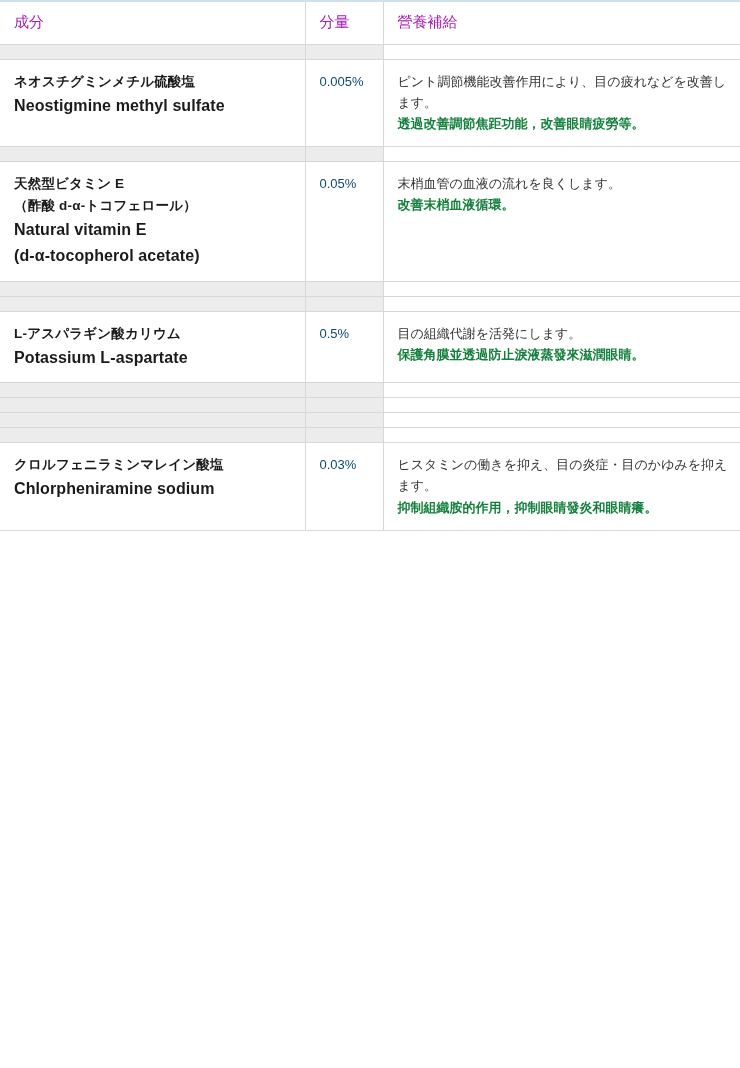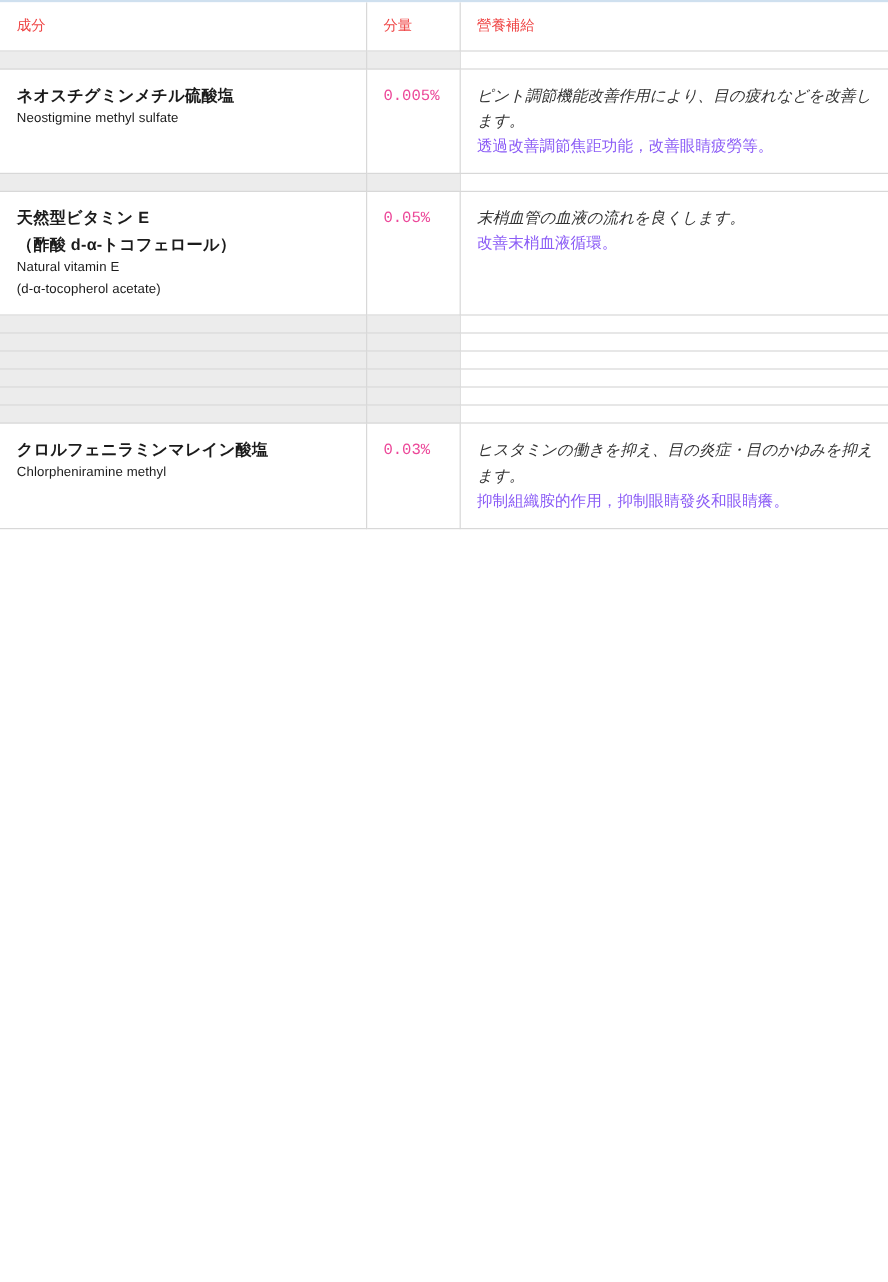--- a/index.html
+++ b/index.html
@@ -40,22 +40,22 @@
     text-align: left;
     font-weight: normal;
     border-right: 1px solid #d8d8d8;
     padding: 11px 10px 12px 14px;
   }
   table.ingredients th:last-child,
   table.ingredients td:last-child {
     border-right: none;
   }
   thead th {
-    font-size: 12px;
-    color: #ef4444;
+    font-size: 15px;
+    color: #a21caf;
     padding-top: 14px;
     padding-bottom: 22px;
     border-bottom: 1px solid #d8d8d8;
     background: #ffffff;
   }
   tr.spacer td {
     background: #ececec;
     height: 14px;
     padding: 0;
     border-right: 1px solid #d8d8d8;
@@ -75,43 +75,41 @@
   }
   td.name .line {
     display: block;
   }
   td.name .jp {
     font-weight: bold;
     font-size: 13.5px;
     letter-spacing: 0.2px;
   }
   td.name .en {
-    font-weight: normal;
-    font-size: 11px;
+    font-weight: bold;
+    font-size: 16px;
     letter-spacing: 0.1px;
   }
   td.amount {
     font-size: 12.5px;
-    color: #ec4899;
+    color: #0c4a6e;
     padding-left: 12px;
     white-space: nowrap;
-    font-family: Liberation Mono, monospace;
   }
   td.effect {
     color: #333333;
     font-size: 12.5px;
   }
   td.effect .jp-line {
     display: block;
-    font-style: italic;
   }
   td.effect .zh-line {
     display: block;
-    font-weight: normal;
-    color: #8b5cf6;
+    font-weight: bold;
+    color: #15803d;
   }
 </style>
 </head>
 <body>
 
 <div class="page">
   <div class="top-rule"></div>
 
   <table class="ingredients">
     <colgroup>
@@ -168,20 +166,31 @@
         <td></td>
         <td></td>
         <td></td>
       </tr>
 
       <tr class="spacer">
         <td></td>
         <td></td>
         <td></td>
       </tr>
+      <tr class="data">
+        <td class="name">
+          <span class="line jp">L-アスパラギン酸カリウム</span>
+          <span class="line en">Potassium L-aspartate</span>
+        </td>
+        <td class="amount">0.5%</td>
+        <td class="effect">
+          <span class="jp-line">目の組織代謝を活発にします。</span>
+          <span class="zh-line">保護角膜並透過防止淚液蒸發來滋潤眼睛。</span>
+        </td>
+      </tr>
 
       <tr class="spacer">
         <td></td>
         <td></td>
         <td></td>
       </tr>
 
       <tr class="spacer">
         <td></td>
         <td></td>
@@ -195,21 +204,21 @@
       </tr>
 
       <tr class="spacer">
         <td></td>
         <td></td>
         <td></td>
       </tr>
       <tr class="data">
         <td class="name">
           <span class="line jp">クロルフェニラミンマレイン酸塩</span>
-          <span class="line en">Chlorpheniramine methyl</span>
+          <span class="line en">Chlorpheniramine sodium</span>
         </td>
         <td class="amount">0.03%</td>
         <td class="effect">
           <span class="jp-line">ヒスタミンの働きを抑え、目の炎症・目のかゆみを抑えます。</span>
           <span class="zh-line">抑制組織胺的作用，抑制眼睛發炎和眼睛癢。</span>
         </td>
       </tr>
 
     </tbody>
   </table>

